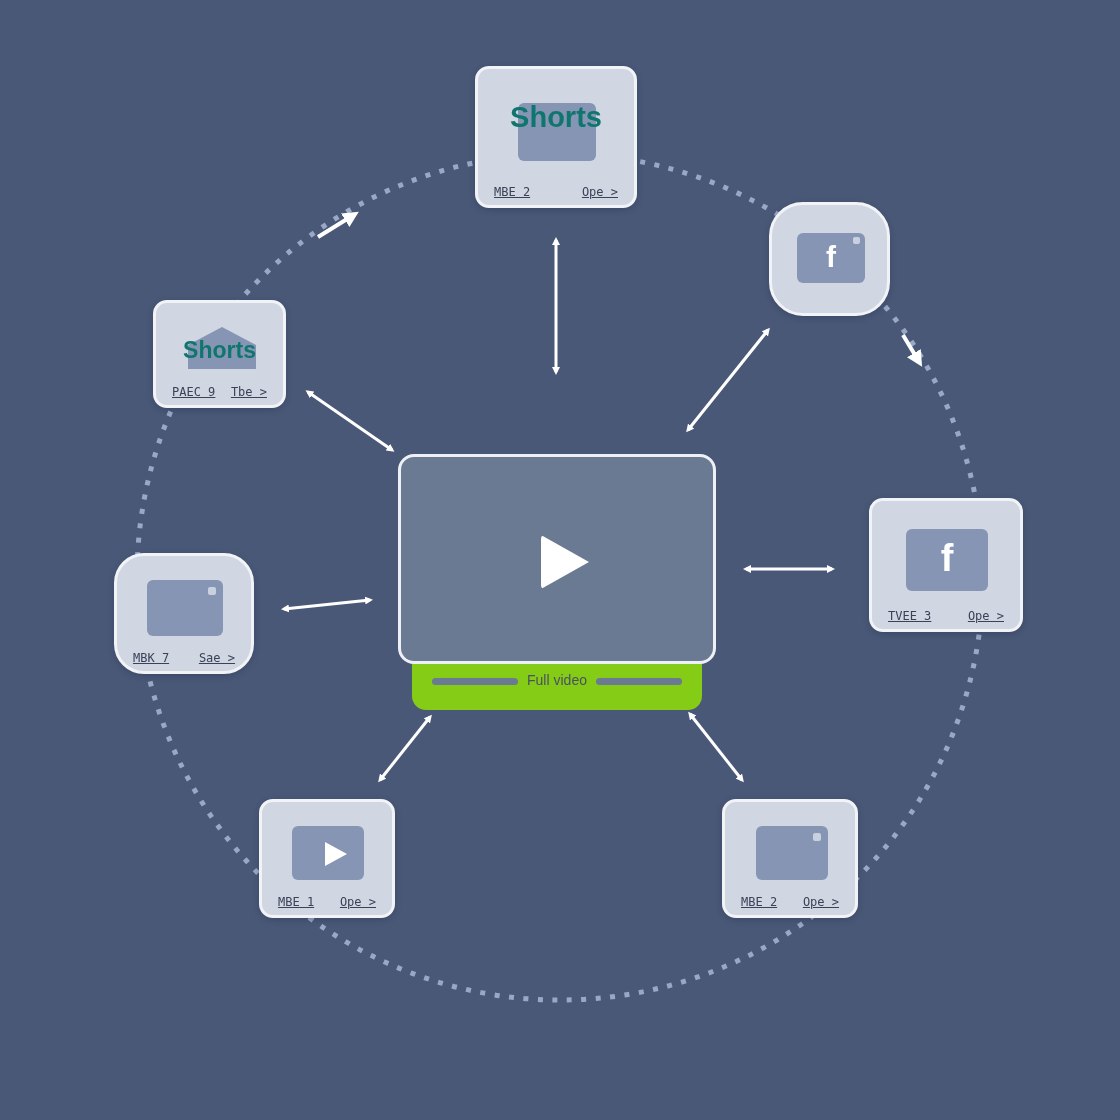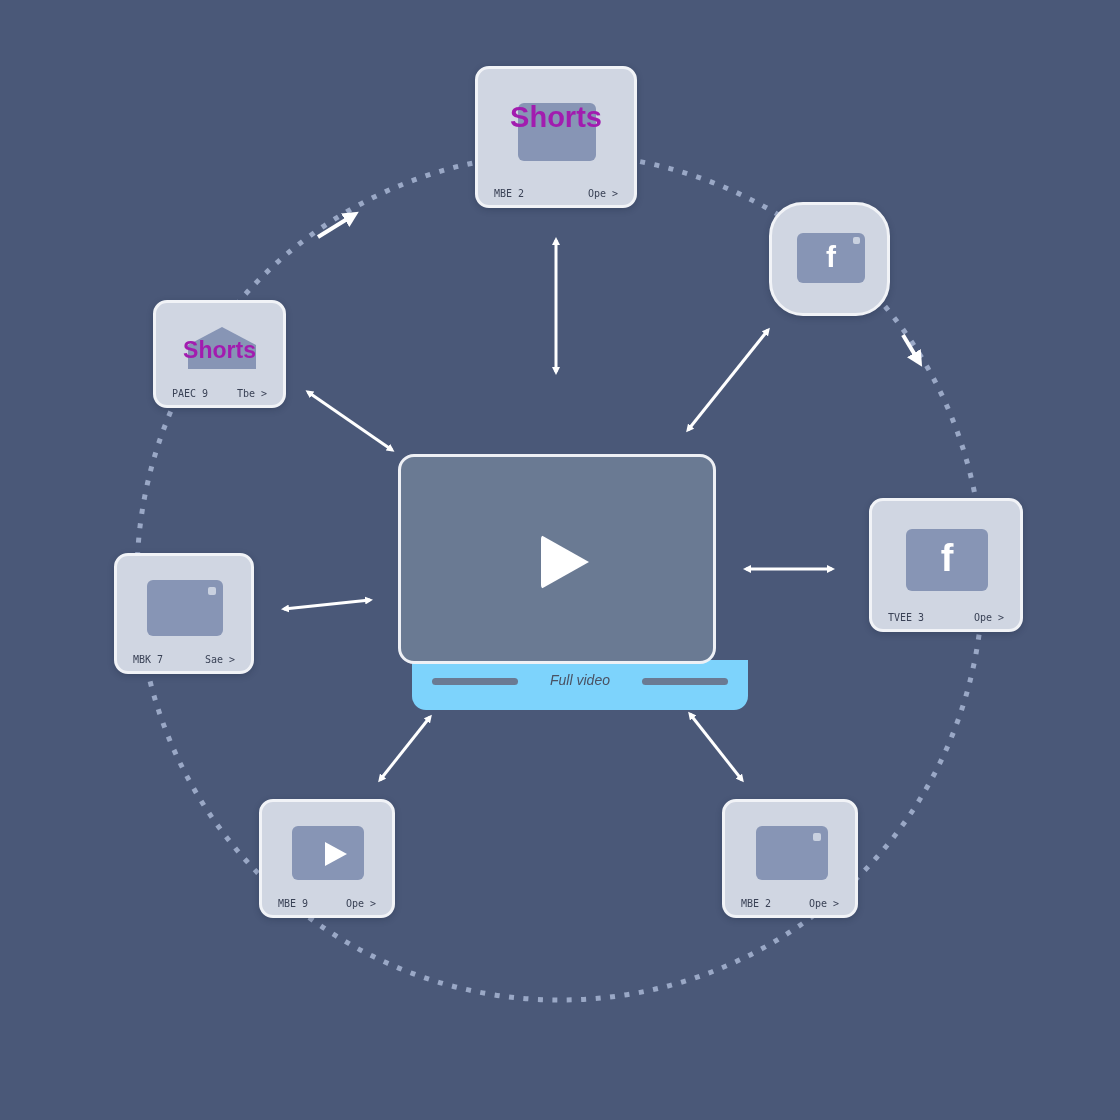--- a/index.html
+++ b/index.html
@@ -1,26 +1,26 @@
 <!DOCTYPE html>
 <html><head>
 <meta charset="utf-8">
 <style>
   html, body { margin:0; padding:0; }
   body { width:1120px; height:1120px; background:#4a5878; position:relative; overflow:hidden; font-family:"DejaVu Sans", sans-serif; }
   #bg-svg { position:absolute; left:0; top:0; width:1120px; height:1120px; }
   .card { position:absolute; background:#d0d6e2; border:3px solid #f1f3f7; border-radius:14px; box-sizing:border-box; box-shadow:0 2px 6px rgba(20,30,55,0.25); }
   .card .thumb { position:absolute; background:#8795b5; border-radius:6px; }
   .card .thumb .dot { position:absolute; width:8px; height:8px; border-radius:2px; background:#c9d1e0; top:7px; right:7px; }
-  .card .foot { position:absolute; bottom:6px; left:16px; right:16px; display:flex; justify-content:space-between; font-size:10px; color:#3a4256; font-family:"DejaVu Sans Mono", monospace; }
-  .card .title { position:absolute; left:0; right:0; text-align:center; font-weight:bold; color:#a21caf; font-family:"Liberation Sans", sans-serif; }
+  .card .foot { position:absolute; bottom:6px; left:16px; right:16px; display:flex; justify-content:space-between; font-size:12px; color:#3a4256; font-family:"DejaVu Sans Mono", monospace;text-decoration:underline; }
+  .card .title { position:absolute; left:0; right:0; text-align:center; font-weight:bold; color:#0f766e; font-family:"Liberation Sans", sans-serif; }
   .fb { position:absolute; color:#ffffff; font-weight:bold; font-family:"Liberation Sans", sans-serif; left:0; right:0; text-align:center; }
   .play { position:absolute; width:0; height:0; border-style:solid; border-color:transparent transparent transparent #ffffff; }
   #center-video { position:absolute; left:398px; top:454px; width:318px; height:210px; background:#6a7a93; border:3px solid #eef0f5; border-radius:16px; box-sizing:border-box; }
-  #center-base { position:absolute; left:412px; top:660px; width:336px; height:50px; background:#7dd3fc; border-radius:0 0 14px 14px;font-style:italic; }
+  #center-base { position:absolute; left:412px; top:660px; width:290px; height:50px; background:#84cc16; border-radius:0 0 14px 14px; }
   #center-base .bar { position:absolute; top:18px; height:7px; border-radius:4px; background:#6a7a93; }
   #center-base .label { position:absolute; left:0; right:0; top:12px; text-align:center; font-size:14px; color:#4a5263; font-family:"Liberation Sans", sans-serif; }
 </style>
 </head>
 <body>
 
 <svg id="bg-svg" viewBox="0 0 1120 1120" xmlns="http://www.w3.org/2000/svg">
   <defs>
     <marker id="ah" markerWidth="8" markerHeight="8" refX="5" refY="4" orient="auto-start-reverse" markerUnits="userSpaceOnUse">
       <path d="M0,0 L8,4 L0,8 Z" fill="#ffffff"></path>
@@ -74,36 +74,36 @@
 <div class="card" style="left:869px;top:498px;width:154px;height:134px;">
   <div class="thumb" style="left:34px;top:28px;width:82px;height:62px;">
     <div class="fb" style="top:8px;font-size:38px;">f</div>
   </div>
   <div class="foot">
     <span>TVEE 3</span>
     <span>Ope &gt;</span>
   </div>
 </div>
 
-<div class="card" style="left:114px;top:553px;width:140px;height:121px;">
+<div class="card" style="left:114px;top:553px;width:140px;height:121px;border-radius:30px;">
   <div class="thumb" style="left:30px;top:24px;width:76px;height:56px;">
     <div class="dot"></div>
   </div>
   <div class="foot">
     <span>MBK 7</span>
     <span>Sae &gt;</span>
   </div>
 </div>
 
 <div class="card" style="left:259px;top:799px;width:136px;height:119px;">
   <div class="thumb" style="left:30px;top:24px;width:72px;height:54px;">
     <div class="play" style="left:33px;top:16px;border-width:12px 0 12px 22px;"></div>
   </div>
   <div class="foot">
-    <span>MBE 9</span>
+    <span>MBE 1</span>
     <span>Ope &gt;</span>
   </div>
 </div>
 
 <div class="card" style="left:722px;top:799px;width:136px;height:119px;">
   <div class="thumb" style="left:31px;top:24px;width:72px;height:54px;">
     <div class="dot"></div>
   </div>
   <div class="foot">
     <span>MBE 2</span>

